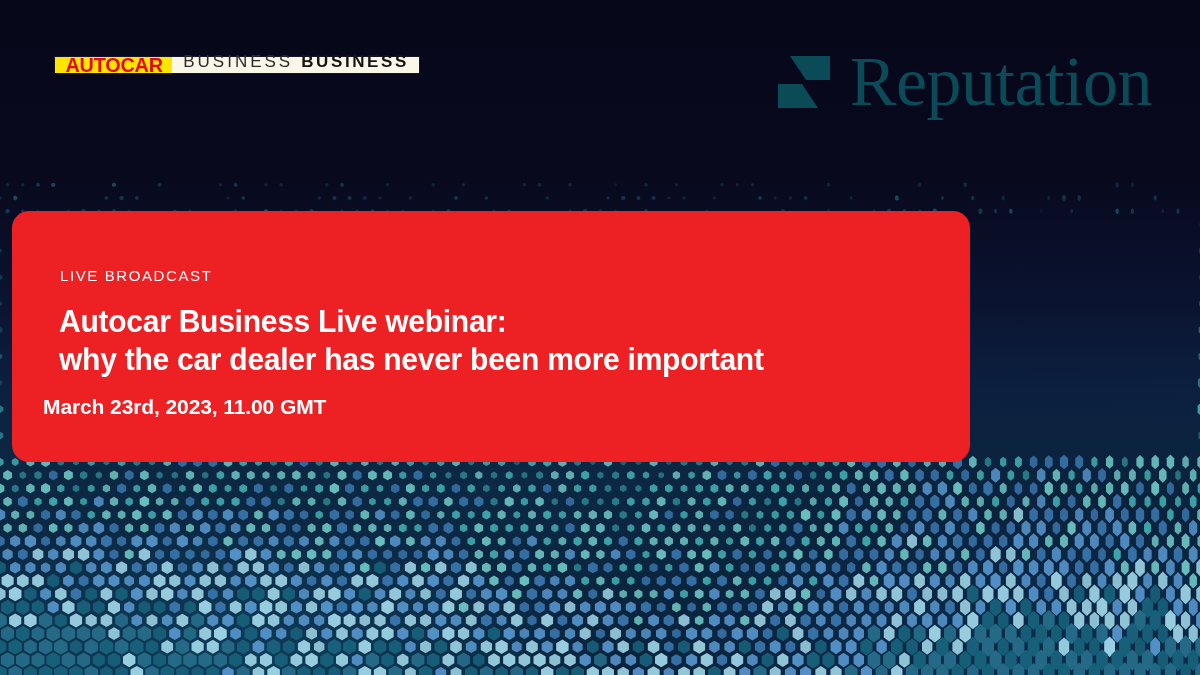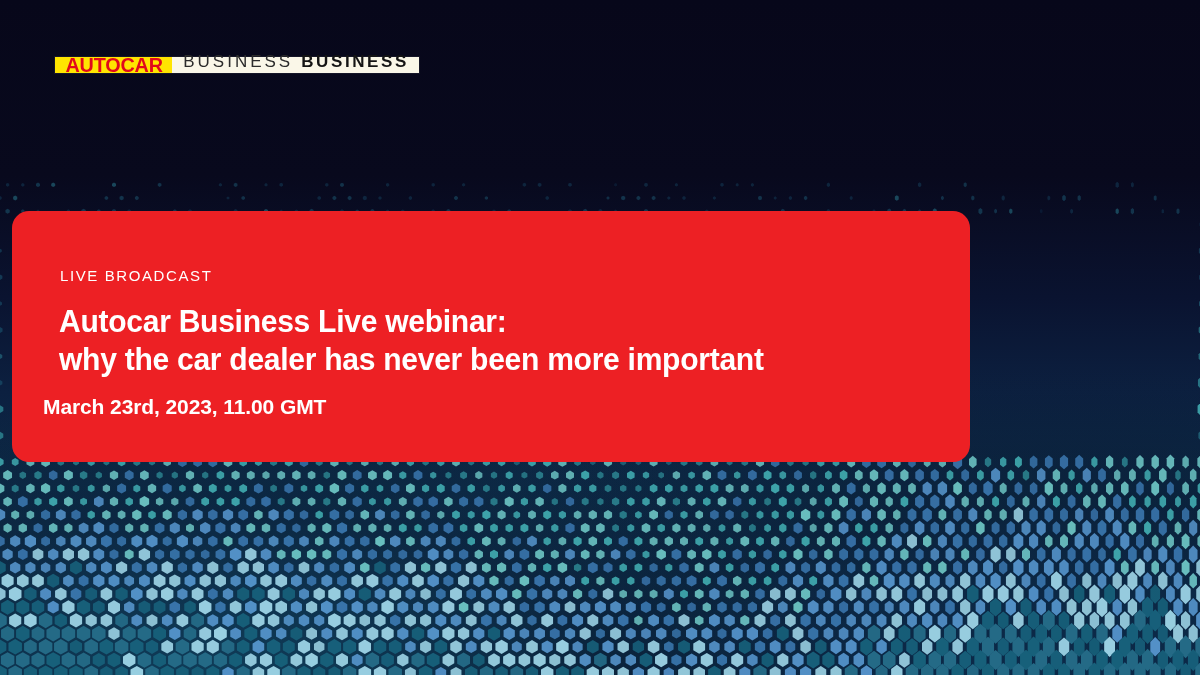--- a/index.html
+++ b/index.html
@@ -1884,20 +1884,27 @@
   <div class="autocar-logo">
     <div class="ac-yellow">
       <span>AUTOCAR</span>
     </div>
     <div class="ac-white">
       <span class="biz">BUSINESS</span>
       <span class="ins">BUSINESS</span>
     </div>
   </div>
 
+  <div class="reputation-logo">
+    <svg class="rep-mark" viewBox="0 0 56 56">
+      <polygon points="14,2 54,2 54,26 30,26" fill="#0B4A57"></polygon>
+      <polygon points="2,30 26,30 42,54 2,54" fill="#0B4A57"></polygon>
+    </svg>
+    <span class="rep-word">Reputation</span>
+  </div>
 
   <div class="red-banner">
     <div class="eyebrow">LIVE BROADCAST</div>
     <div class="headline">Autocar Business Live webinar:
 why the car dealer has never been more important</div>
     <div class="datetime">March 23rd, 2023, 11.00 GMT</div>
   </div>
 
 </div>
 

